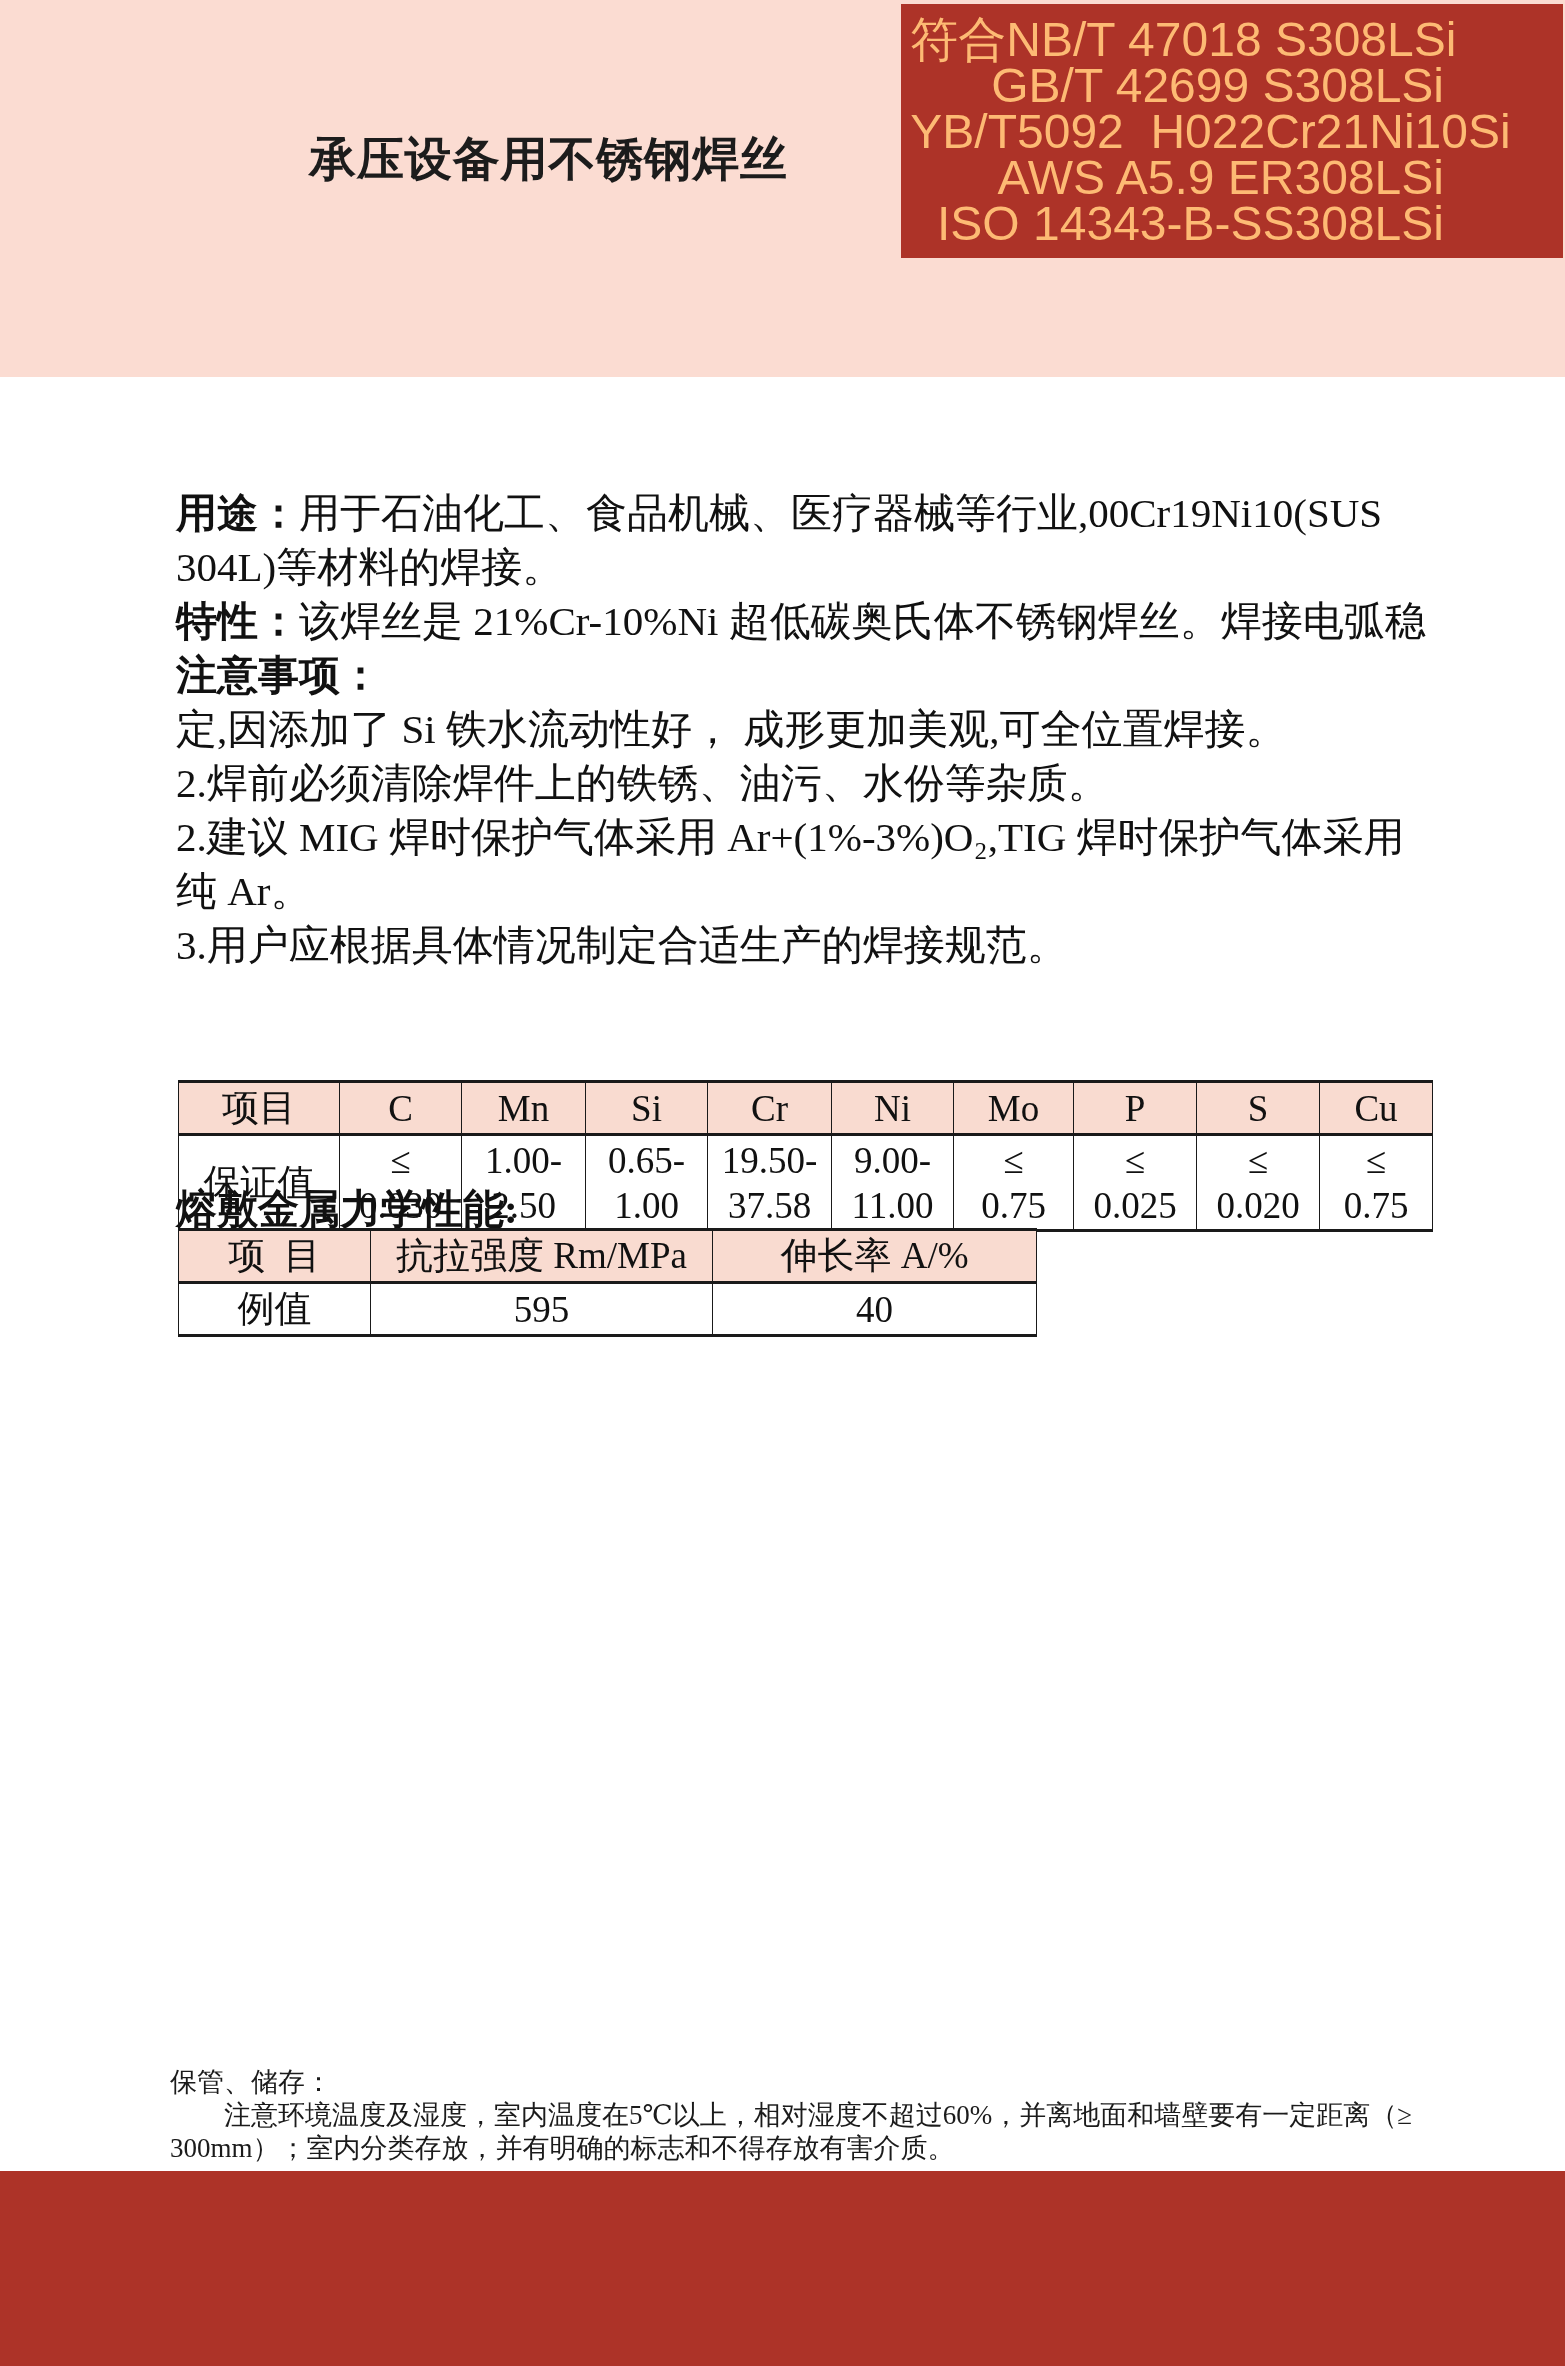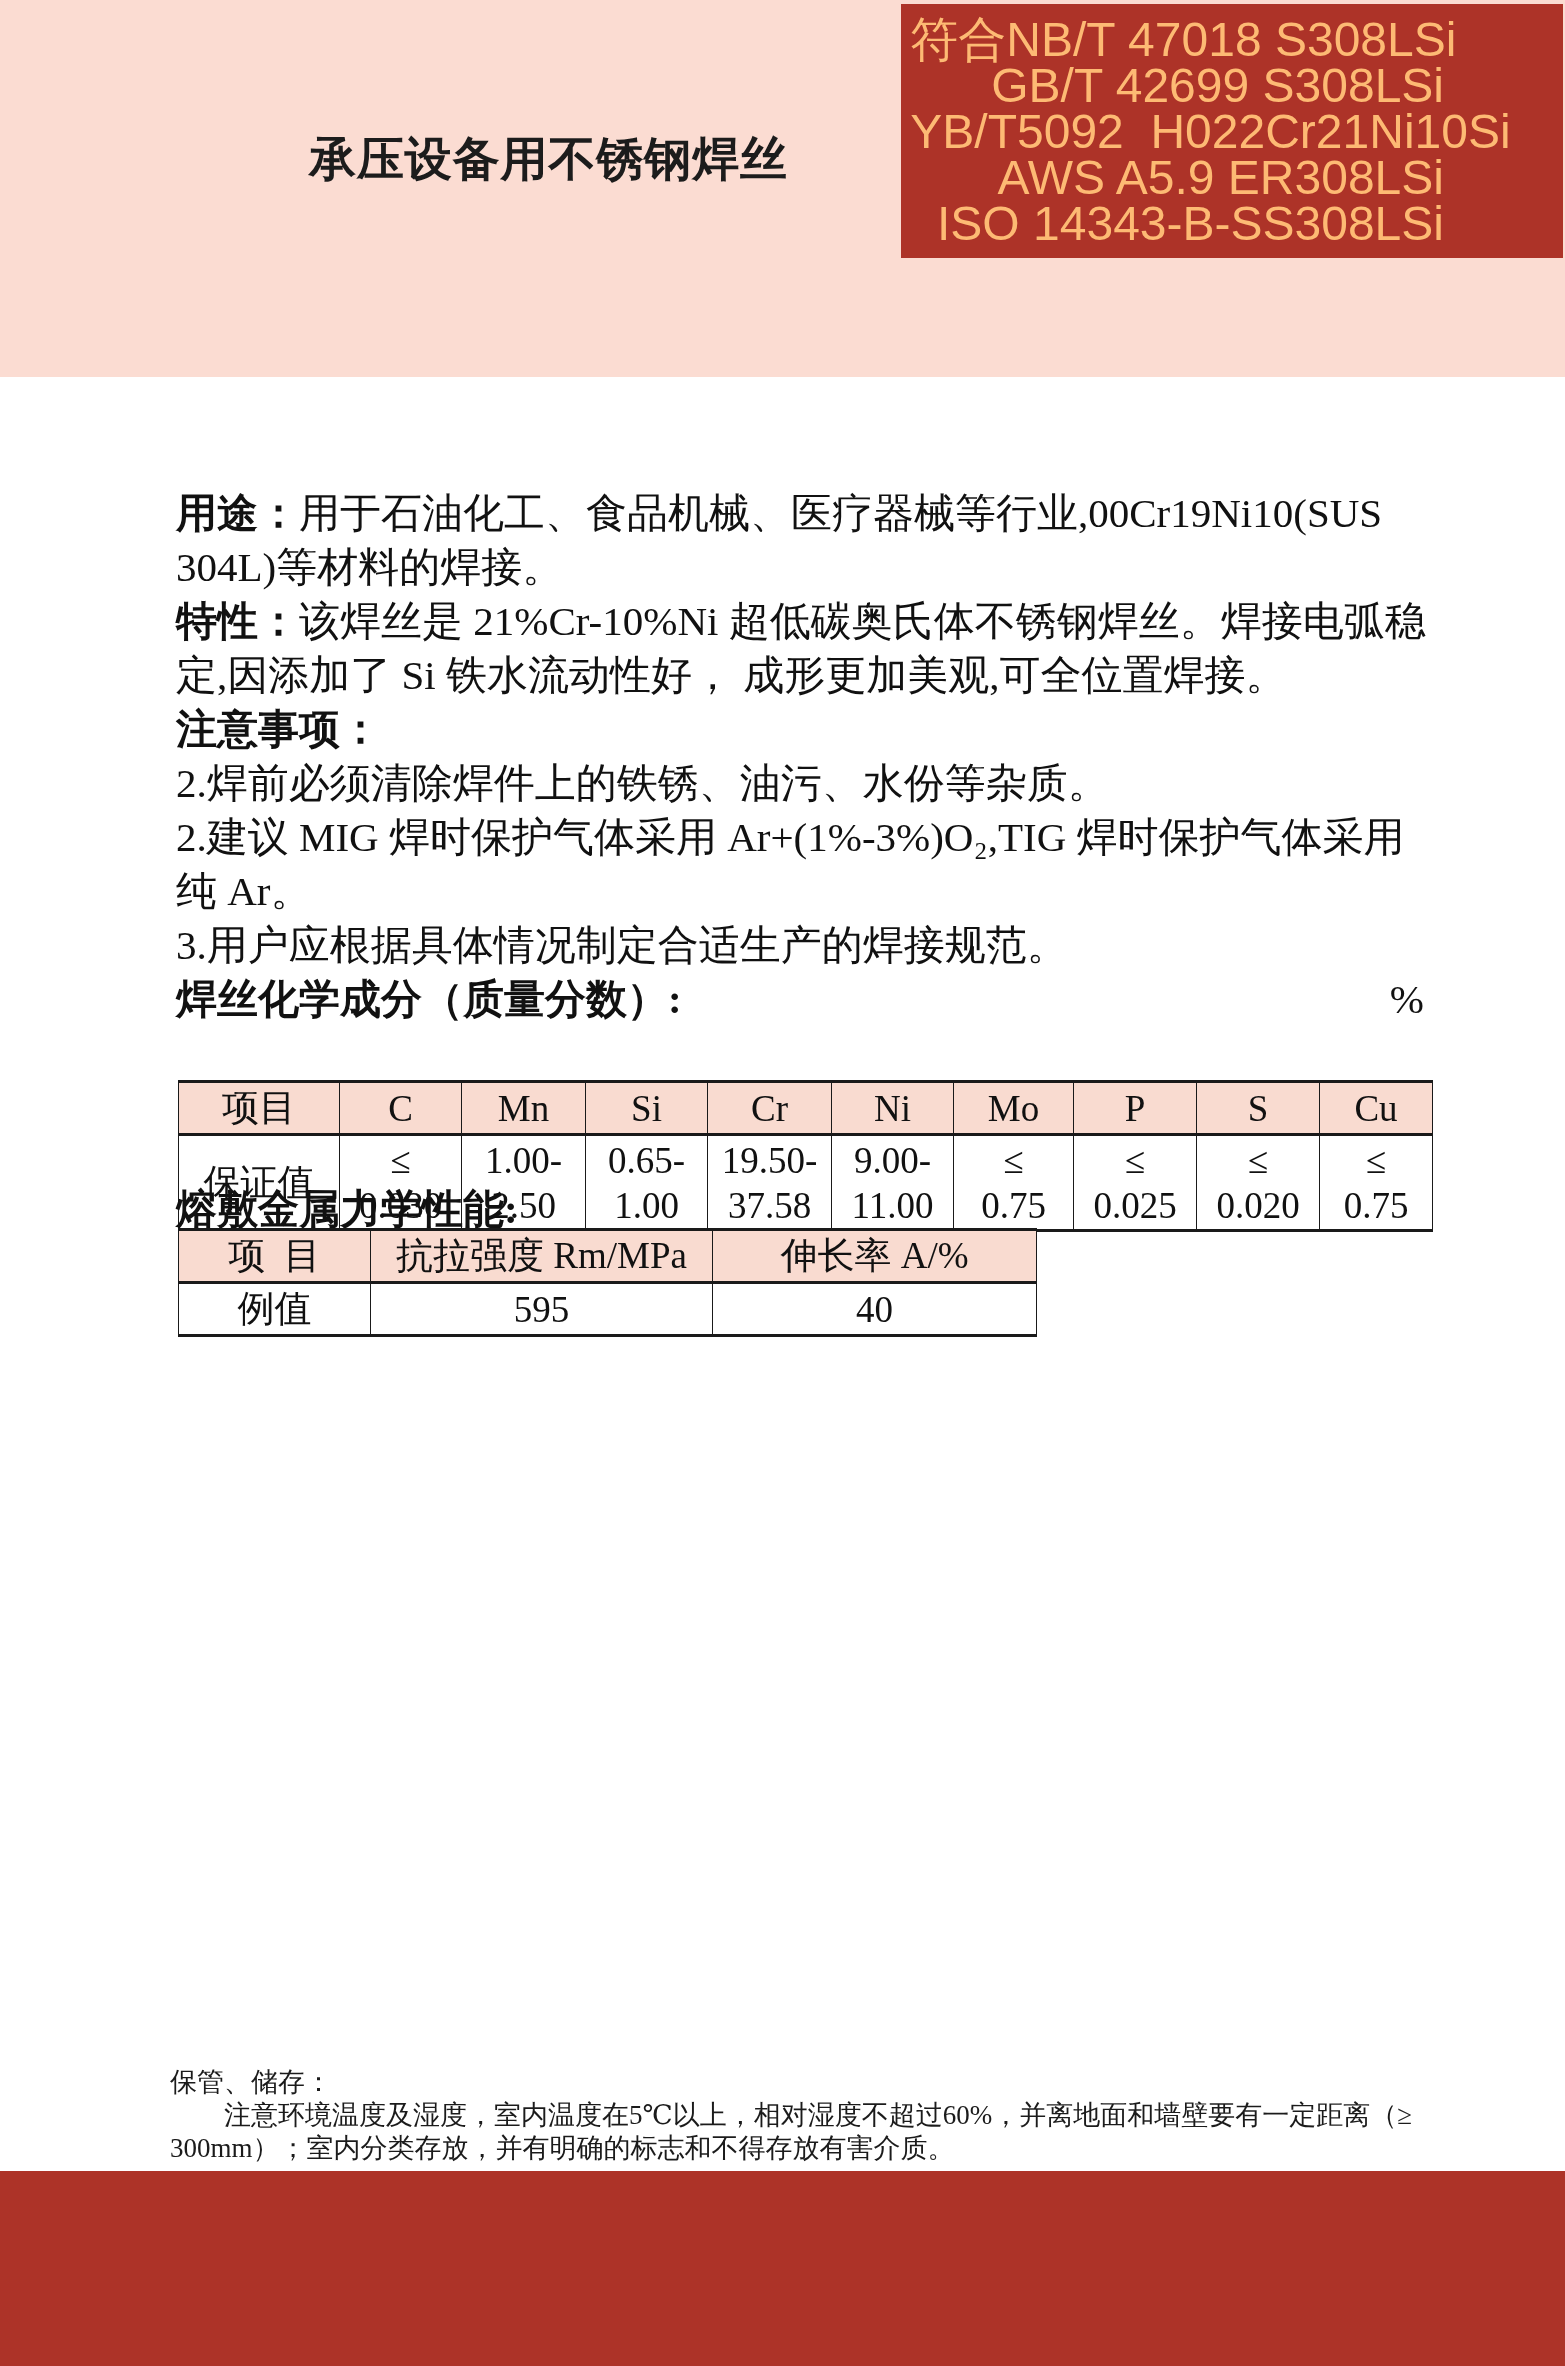--- a/index.html
+++ b/index.html
@@ -97,30 +97,26 @@
       <div class="std-line">YB/T5092  H022Cr21Ni10Si</div>
       <div class="std-line">AWS A5.9 ER308LSi</div>
       <div class="std-line">ISO 14343-B-SS308LSi</div>
     </div>
   </div>
 
   <div class="body-text">
     <div class="bline"><span class="b">用途：</span><span class="t">用于石油化工、食品机械、医疗器械等行业,00Cr19Ni10(SUS</span></div>
     <div class="bline"><span class="t">304L)等材料的焊接。</span></div>
     <div class="bline"><span class="b">特性：</span><span class="t">该焊丝是 21%Cr-10%Ni 超低碳奥氏体不锈钢焊丝。焊接电弧稳</span></div>
+    <div class="bline"><span class="b">注意事项：</span><span class="t"></span></div>
     <div class="bline"><span class="t">定,因添加了 Si 铁水流动性好， 成形更加美观,可全位置焊接。</span></div>
-    <div class="bline"><span class="b">注意事项：</span><span class="t"></span></div>
     <div class="bline"><span class="t">2.焊前必须清除焊件上的铁锈、油污、水份等杂质。</span></div>
     <div class="bline"><span class="t">2.建议 MIG 焊时保护气体采用 Ar+(1%-3%)O₂,TIG 焊时保护气体采用</span></div>
     <div class="bline"><span class="t">纯 Ar。</span></div>
     <div class="bline"><span class="t">3.用户应根据具体情况制定合适生产的焊接规范。</span></div>
-    <div class="chem-heading-line">
-      <span class="h">焊丝化学成分（质量分数）:</span>
-      <span class="u">%</span>
-    </div>
   </div>
 
   <table class="sheet chem-table">
     <colgroup>
       <col style="width:161px">
         <col style="width:122px">
         <col style="width:124px">
         <col style="width:122px">
         <col style="width:124px">
       <col style="width:122px">

